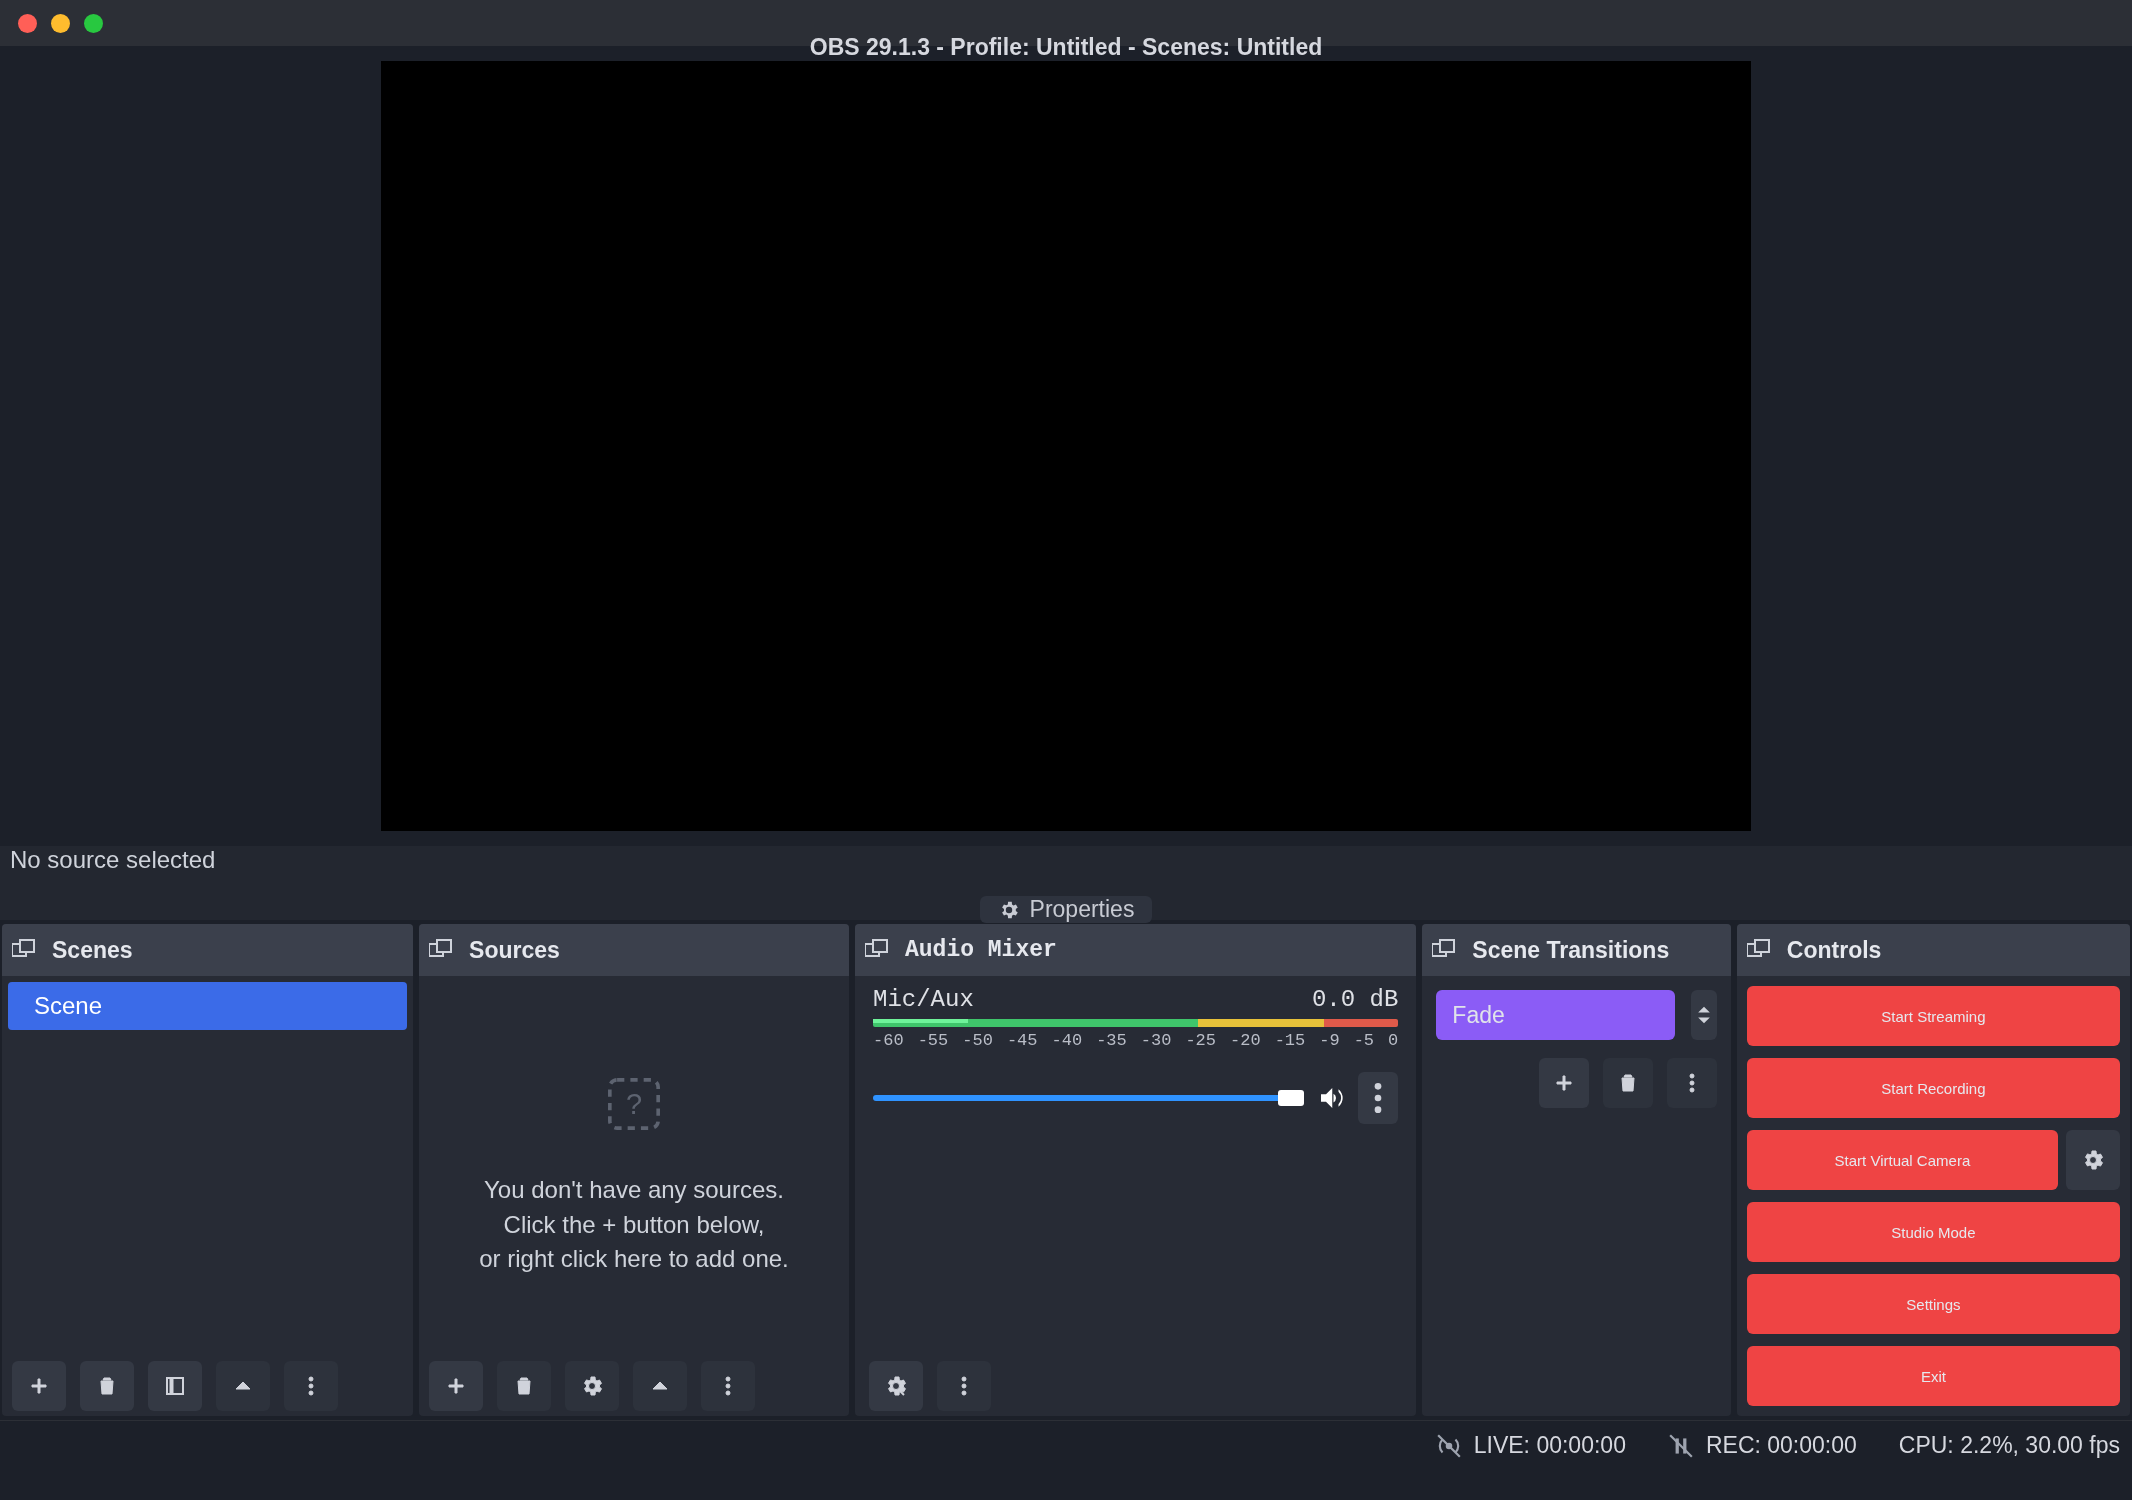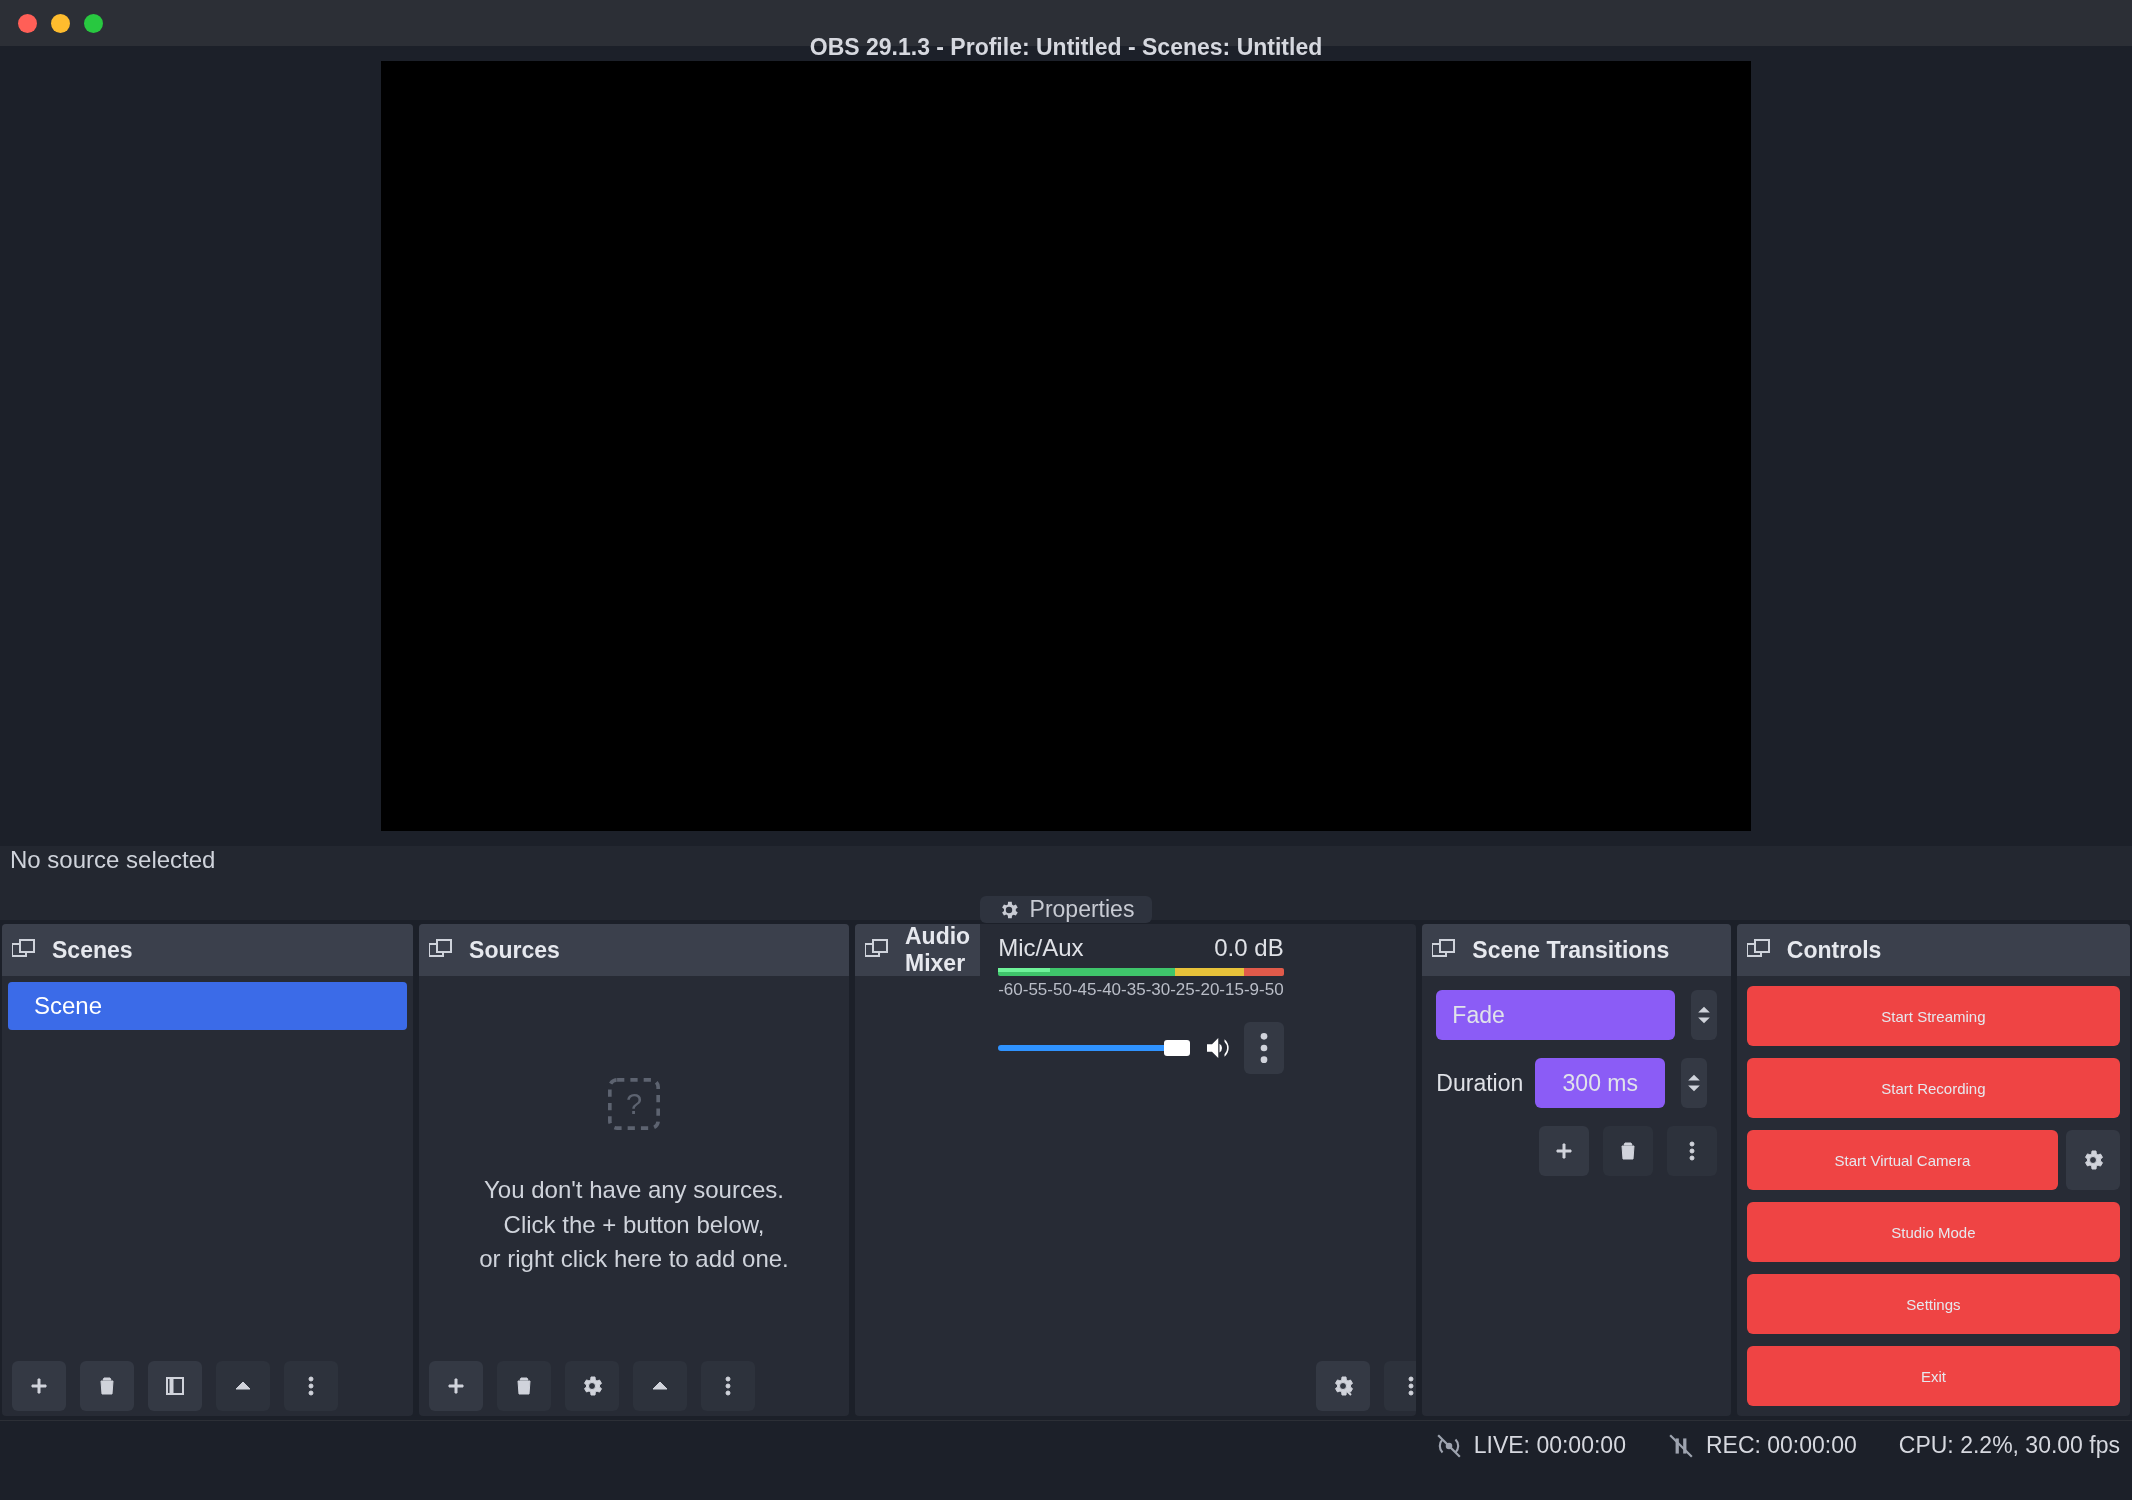--- a/index.html
+++ b/index.html
@@ -297,21 +297,21 @@
       <button class="icon-btn dark">
           <svg viewBox="0 0 24 24">
             <circle cx="12" cy="5" r="2"></circle>
             <circle cx="12" cy="12" r="2"></circle>
             <circle cx="12" cy="19" r="2"></circle>
           </svg>
         </button>
     </div>
   </div>
 
-  <div class="dock d-mixer" style="display:flex;flex-direction:row;">
+  <div class="dock d-mixer" style="display:flex;flex-direction:column;font-family:Liberation Mono, monospace;">
     <div class="dock-header">
       <span>
           <svg viewBox="0 0 24 20">
             <rect x="0" y="4" width="14" height="12" fill="none" stroke="#cfd3db" stroke-width="2"></rect>
             <rect x="8" y="0" width="14" height="12" fill="#3b404c" stroke="#cfd3db" stroke-width="2"></rect>
           </svg>
         </span>
       <span>Audio Mixer</span>
     </div>
     <div class="mixer-channel">
@@ -388,34 +388,20 @@
         </div>
         <div class="stepper">
           <svg viewBox="0 0 12 8">
               <path d="M1 7l5-5 5 5z"></path>
             </svg>
           <svg viewBox="0 0 12 8">
               <path d="M1 1l5 5 5-5z"></path>
             </svg>
         </div>
       </div>
-      <div class="field-row">
-        <span>Duration</span>
-        <div class="spin-box">
-          <span>300 ms</span>
-        </div>
-        <div class="stepper">
-          <svg viewBox="0 0 12 8">
-              <path d="M1 7l5-5 5 5z"></path>
-            </svg>
-          <svg viewBox="0 0 12 8">
-              <path d="M1 1l5 5 5-5z"></path>
-            </svg>
-        </div>
-      </div>
       <div class="trans-btns">
         <button class="icon-btn">
             <svg viewBox="0 0 24 24">
               <path d="M11 5h2v14h-2z"></path>
               <path d="M5 11h14v2H5z"></path>
             </svg>
           </button>
         <button class="icon-btn dark">
             <svg viewBox="0 0 24 24">
               <path d="M6 7h12l-1 13H7zM9 4h6l1 2H8z"></path>

